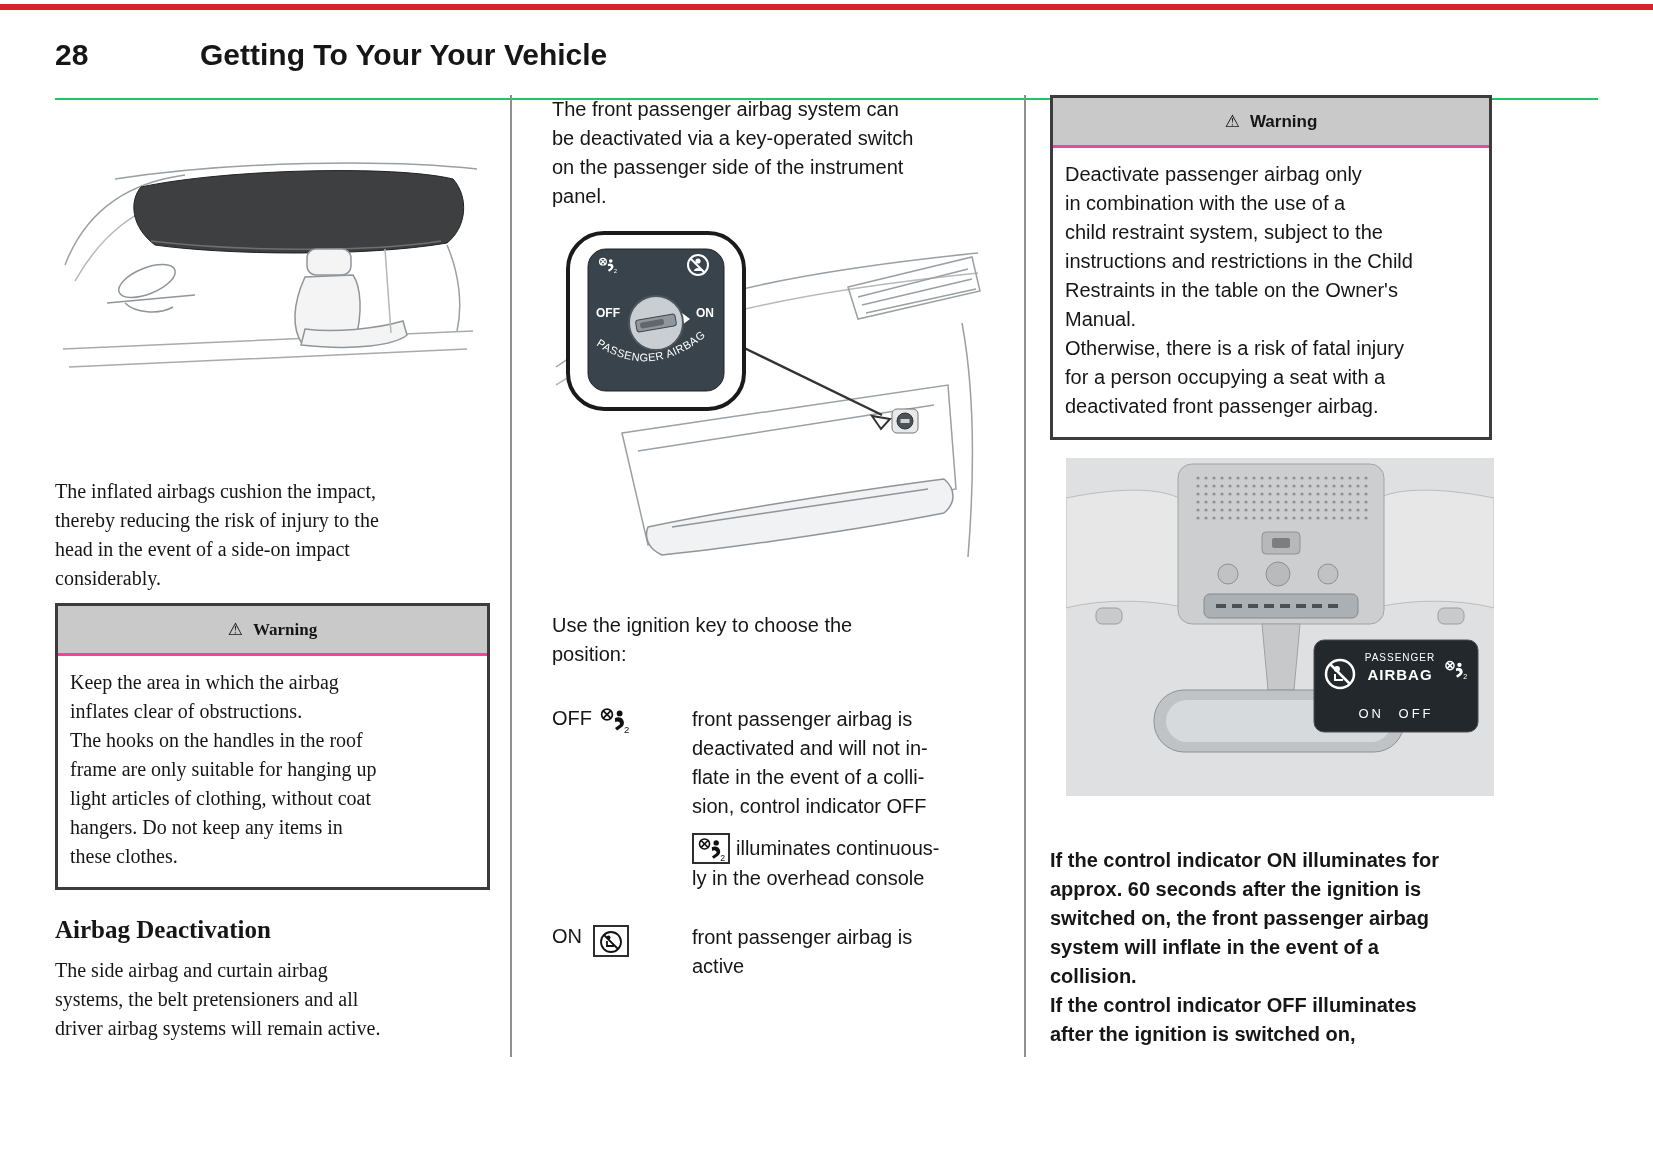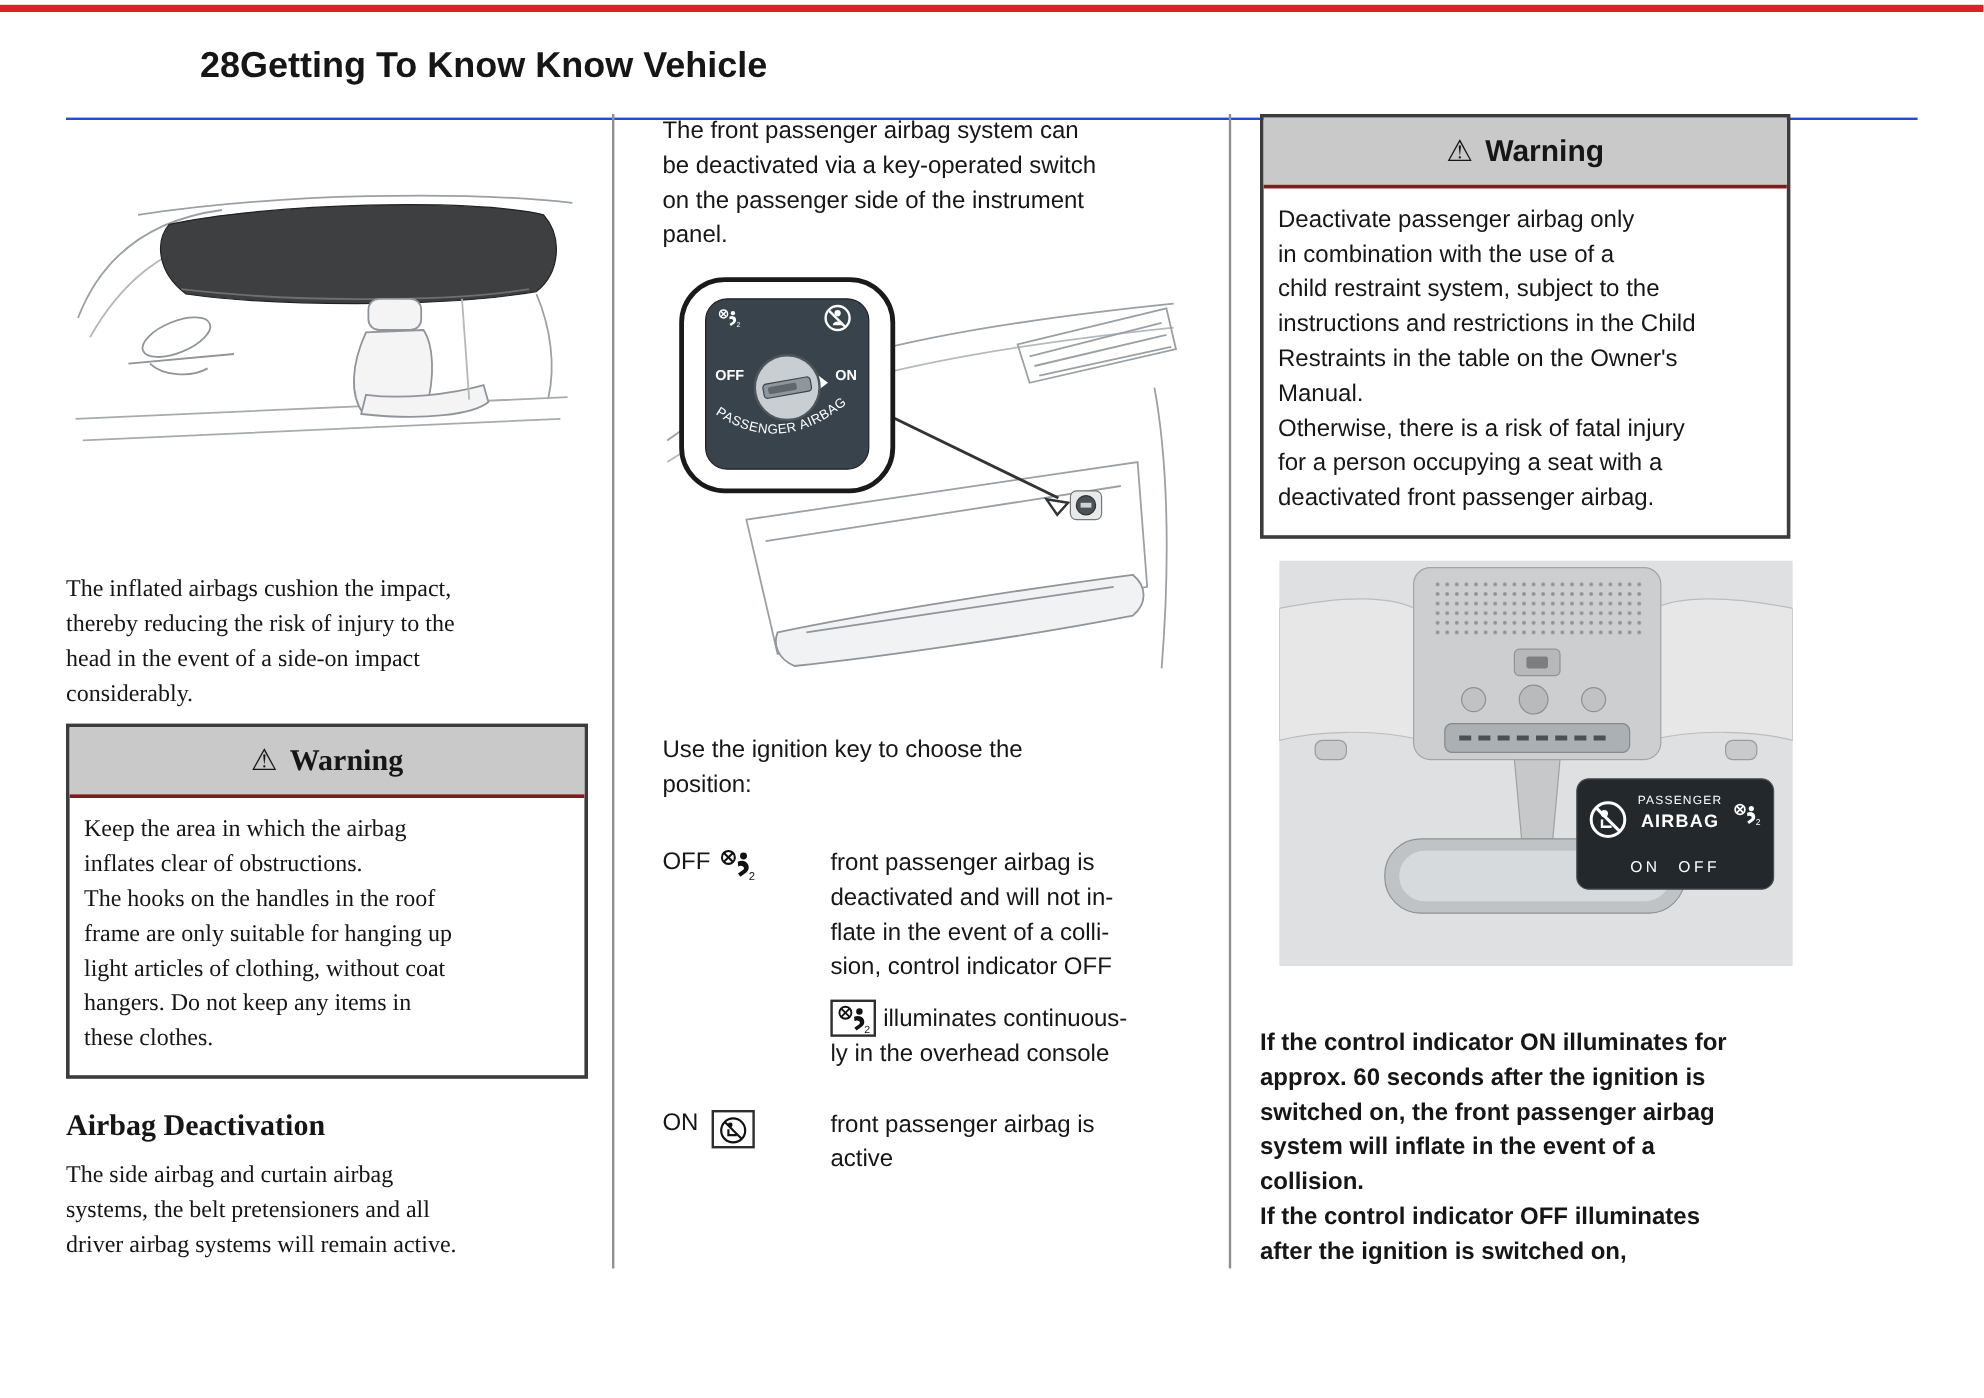--- a/index.html
+++ b/index.html
@@ -3,39 +3,39 @@
 <meta charset="utf-8">
 <style>
   * { margin:0; padding:0; box-sizing:border-box; }
   html,body { width:1653px; height:1165px; background:#fff; color:#161616;
               font-family:"Liberation Sans", sans-serif; }
   .page { position:relative; width:1653px; height:1165px; overflow:hidden; background:#fff; }
 
   .top-red { position:absolute; top:4px; left:0; width:1653px; height:6px; background:var(--accent-red,#d8232a); }
 
   .hdr { position:absolute; top:38px; left:55px; right:55px; }
-  .hdr-inner { display:flex; align-items:baseline; border-bottom:2px solid #1d4ed8; padding-bottom:26px;text-align:right; }
+  .hdr-inner { display:flex; align-items:baseline; border-bottom:2px solid #22c55e; padding-bottom:26px; }
   .pnum { width:145px; font-size:30px; font-weight:bold; }
   .ptitle { font-size:30px; font-weight:bold; }
 
   .cols { position:absolute; top:95px; left:55px; right:0; display:flex; align-items:flex-start; }
   .vdiv { width:2px; height:962px; background:var(--rule-gray,#8f8f8f); flex:0 0 2px; }
   .col { position:relative; }
   .colL { width:435px; margin-right:20px;font-family:Liberation Serif, serif; }
   .colM { width:432px; margin:0 40px; }
   .colR { width:560px; margin-left:24px; }
 
   .body { font-size:20px; line-height:1.45; }
   .pre  { white-space:pre-line; }
 
   .h2 { font-size:25px; font-weight:bold; margin:26px 0 12px; }
 
   .warning { border:3px solid #3c3c3c; }
-  .warning-hd { background:var(--warning-header-bg,#c9c9c9); border-bottom:3px solid #7f1d1d;
-                text-align:center; font-size:25px; font-weight:bold; padding:13px 0; }
+  .warning-hd { background:var(--warning-header-bg,#c9c9c9); border-bottom:3px solid #ec4899;
+                text-align:center; font-size:17px; font-weight:bold; padding:13px 0; }
   .wicon { margin-right:10px; font-weight:normal; }
   .warning-bd { padding:12px 12px 16px; font-size:20px; line-height:1.45;border-radius:10px; }
 
   .figL { margin-top:58px; margin-bottom:94px; }
   .figM { margin:16px 0 46px; }
   .figR { margin:18px 16px 50px; }
   .fig svg { display:block; }
 
   .posrow { display:flex; margin-top:36px; }
   .onrow  { margin-top:30px; }
@@ -52,21 +52,21 @@
 </style>
 </head>
 <body>
 
 <div class="page">
   <div class="top-red"></div>
 
   <header class="hdr">
     <div class="hdr-inner">
       <span class="pnum">28</span>
-      <span class="ptitle">Getting To Know Know Vehicle</span>
+      <span class="ptitle">Getting To Your Your Vehicle</span>
     </div>
   </header>
 
   <main class="cols">
 
     <section class="col colL">
       <div class="fig figL">
         <svg width="430" height="230" viewBox="0 0 430 230">
           <path d="M8 196 L418 178 M14 214 L412 196" stroke="#a7abae" stroke-width="1.5" fill="none"></path>
           <path d="M10 112 C 30 60, 70 30, 130 22" stroke="#9aa0a4" stroke-width="1.5" fill="none"></path>

